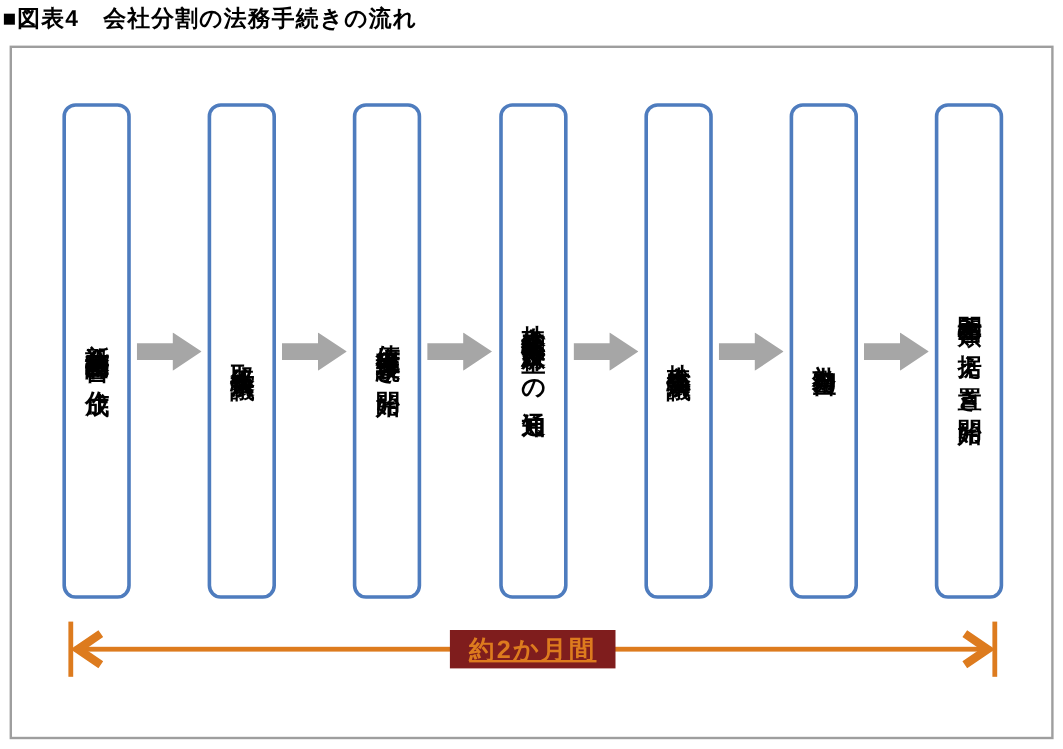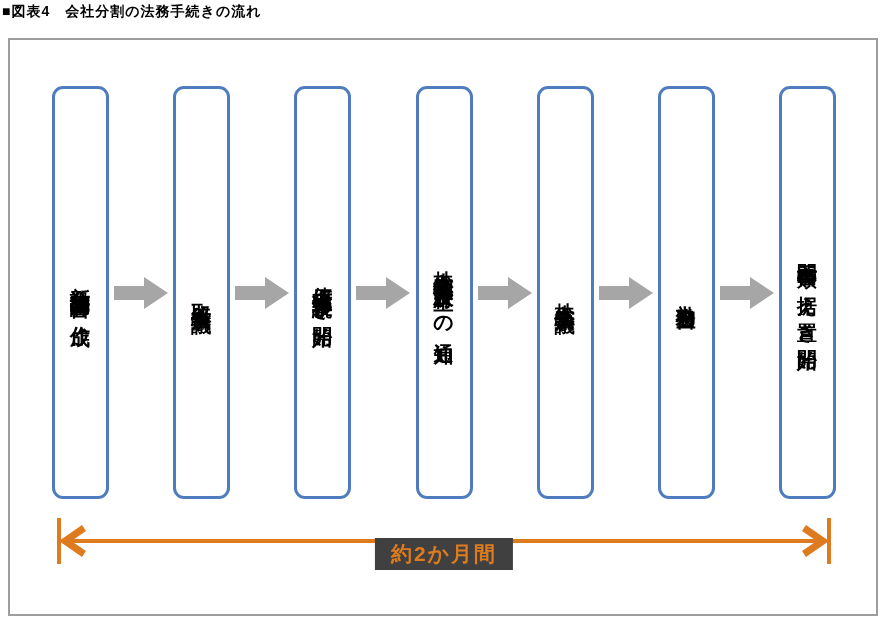--- a/index.html
+++ b/index.html
@@ -5,21 +5,21 @@
   html, body { margin: 0; padding: 0; background: #ffffff; }
   body {
     width: 886px; height: 624px;
     font-family: "Liberation Sans", "DejaVu Sans", sans-serif;
     position: relative;
     color: #000;
   }
   .page-title {
     position: absolute;
     left: 2px; top: 3px;
-    font-size: 14px;
+    font-size: 19px;
     font-weight: bold;
     letter-spacing: 1px;
     white-space: pre;
   }
   .frame {
     position: absolute;
     left: 8px; top: 38px;
     width: 866px; height: 574px;
     border: 2px solid #9E9E9E;
     background: #ffffff;
@@ -81,29 +81,30 @@
   }
   .timeline .head {
     position: absolute;
     top: 7px;
     width: 28px; height: 32px;
   }
   .timeline .head.left { left: 3px; }
   .timeline .head.right { right: 3px; }
   .timeline-label {
     position: absolute;
-    left: 50%; top: 36px;
+    left: 50%; top: 23px;
     transform: translate(-50%, -50%);
-    background: #404040;
+    background: #7f1d1d;
     padding: 2px 16px;
     font-size: 21px;
     font-weight: bold;
     color: #DD7B1E;
     letter-spacing: 2px;
     white-space: nowrap;
+    text-decoration: underline;
   }
 </style>
 </head>
 <body>
 
 <div class="page-title">■図表4　会社分割の法務手続きの流れ</div>
 
 <div class="frame">
   <div class="flow-row">
 

